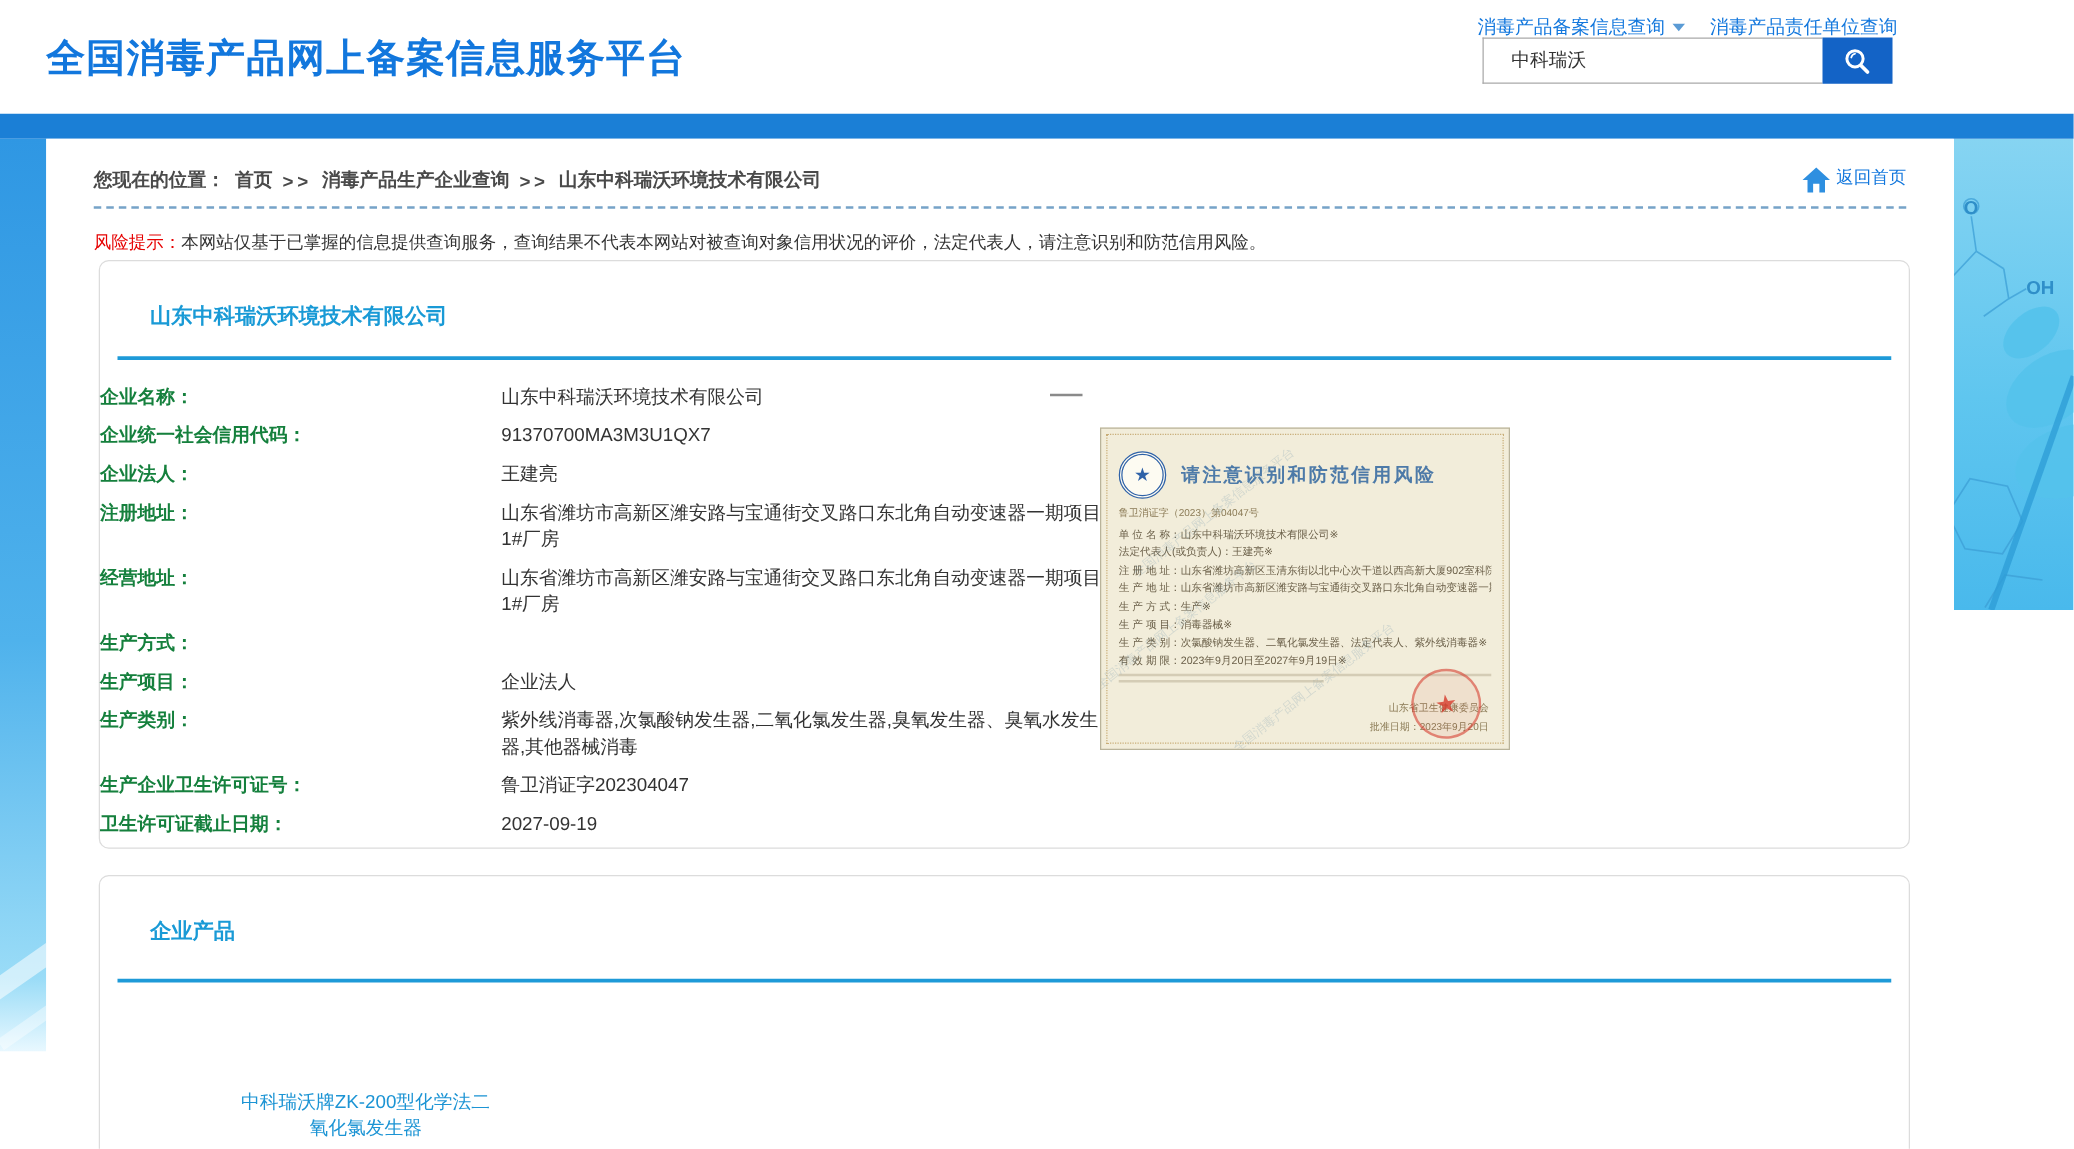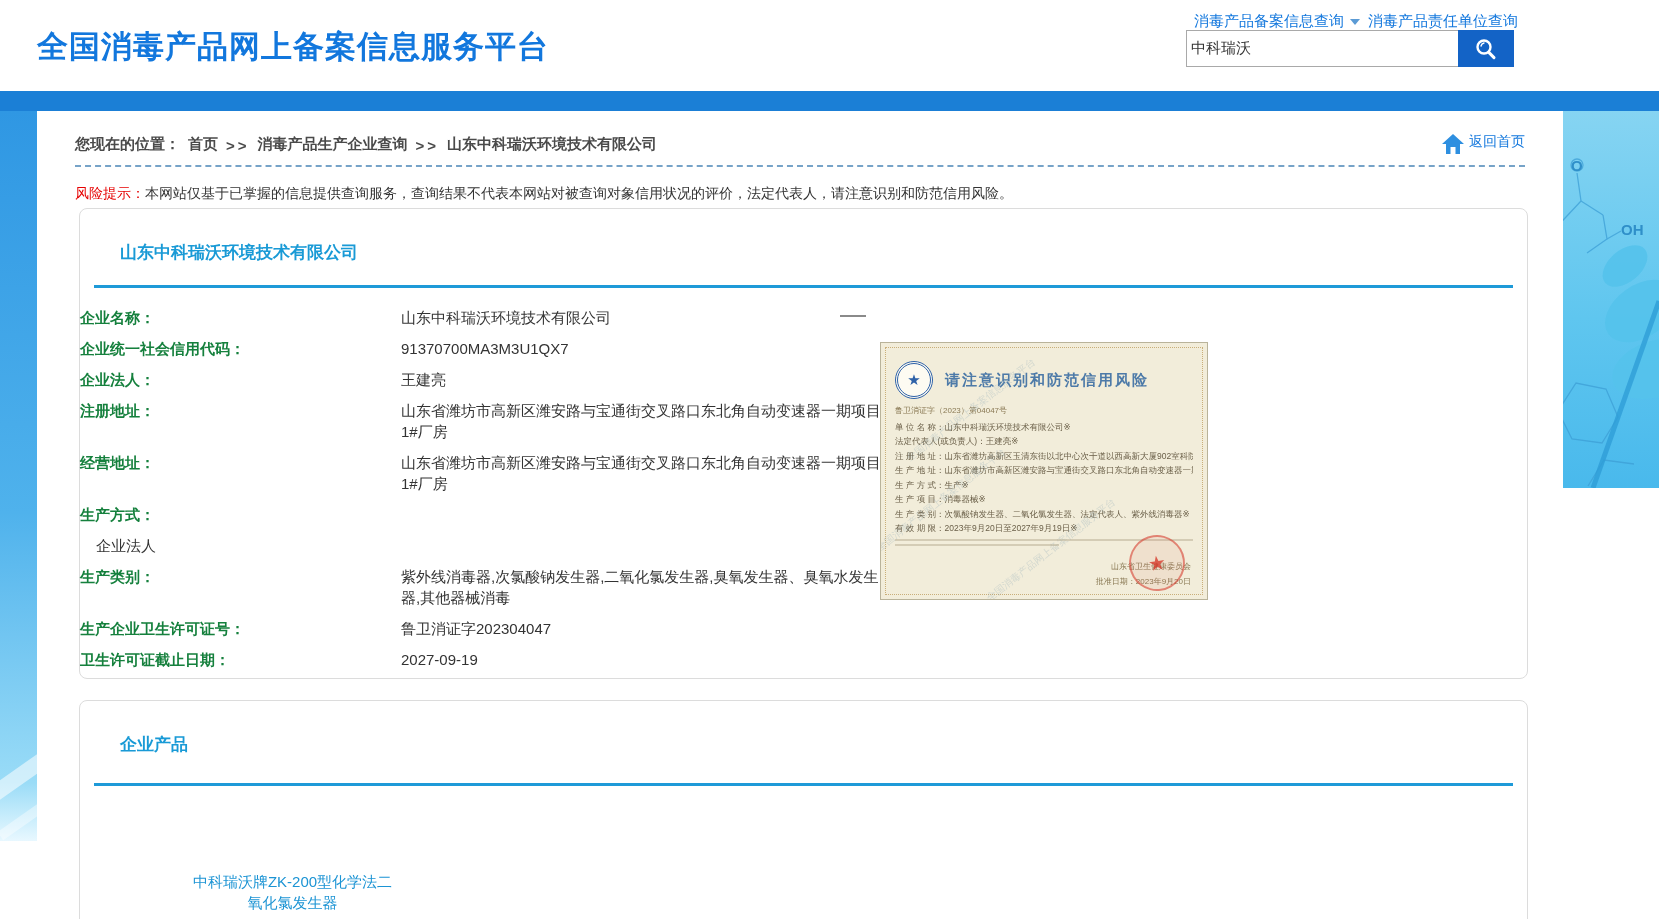--- a/index.html
+++ b/index.html
@@ -4,25 +4,25 @@
 <style>
   * { margin:0; padding:0; box-sizing:border-box; }
   html,body { width:1659px; height:919px; }
   body {
     position:relative; overflow:hidden; background:#ffffff;
     font-family:"Liberation Sans","DejaVu Sans",sans-serif; color:#333;
   }
   
   .header { position:absolute; top:0; left:0; width:1659px; height:91px; background:#fff; }
   .site-title { position:absolute; left:37px; top:26px; font-size:31px; font-weight:bold; color:#1277dd; letter-spacing:1px; }
-  .top-nav { position:absolute; top:12px; right:141px; display:flex; gap:8px; font-size:15px; color:#1277dd; align-items:center; }
+  .top-nav { position:absolute; top:12px; right:141px; display:flex; gap:20px; font-size:15px; color:#1277dd; align-items:center; }
   .top-nav .nav-link { cursor:pointer; display:flex; align-items:center; gap:6px; white-space:nowrap; }
   .caret { width:0; height:0; border-left:5px solid transparent; border-right:5px solid transparent; border-top:6px solid #5b9bd5; display:inline-block; }
   .search-wrap { position:absolute; top:30px; right:145px; display:flex; height:37px; }
-  .search-input { width:272px; height:37px; border:1px solid #a9a9a9; border-right:none; padding:0 4px; font-size:15px; color:#333; outline:none; font-family:inherit; }
+  .search-input { width:272px; height:37px; border:1px solid #a9a9a9; border-right:none; padding:0 22px; font-size:15px; color:#333; outline:none; font-family:inherit; }
   .search-btn { width:56px; height:37px; background:#1363c6; border:none; display:flex; align-items:center; justify-content:center; cursor:pointer; }
   
   .banner { position:absolute; top:91px; left:0; width:1659px; height:20px; background:#1b7fd6; }
   .bg-left { position:absolute; top:111px; left:0; width:37px; height:730px; background:linear-gradient(180deg,#2f97e3 0%,#4fb2ec 55%,#9adcf7 92%,#e8f8ff 100%); overflow:hidden; }
   .bg-left .shard { position:absolute; left:-18px; bottom:55px; width:70px; height:16px; background:rgba(255,255,255,.55); transform:rotate(-35deg); }
   .bg-left .shard2 { position:absolute; left:-6px; bottom:20px; width:70px; height:10px; background:rgba(255,255,255,.4); transform:rotate(-35deg); }
   .bg-right { position:absolute; top:111px; left:1563px; width:96px; height:377px; overflow:hidden; }
   
   .page { position:absolute; top:111px; left:37px; width:1526px; height:808px; background:#fff; }
   .breadcrumb-row { position:absolute; top:22px; left:38px; right:38px; height:22px; display:flex; justify-content:space-between; align-items:center; }
@@ -176,20 +176,21 @@
       </div>
       <div class="frow">
         <div class="flabel">经营地址：</div>
         <div class="fvalue">山东省潍坊市高新区潍安路与宝通街交叉路口东北角自动变速器一期项目1#厂房</div>
       </div>
       <div class="frow">
         <div class="flabel">生产方式：</div>
         <div class="fvalue"></div>
       </div>
       <div class="frow">
+        <div class="flabel">生产项目：</div>
         <div class="fvalue">企业法人</div>
       </div>
       <div class="frow">
         <div class="flabel">生产类别：</div>
         <div class="fvalue">紫外线消毒器,次氯酸钠发生器,二氧化氯发生器,臭氧发生器、臭氧水发生器,其他器械消毒</div>
       </div>
       <div class="frow">
         <div class="flabel">生产企业卫生许可证号：</div>
         <div class="fvalue">鲁卫消证字202304047</div>
       </div>

